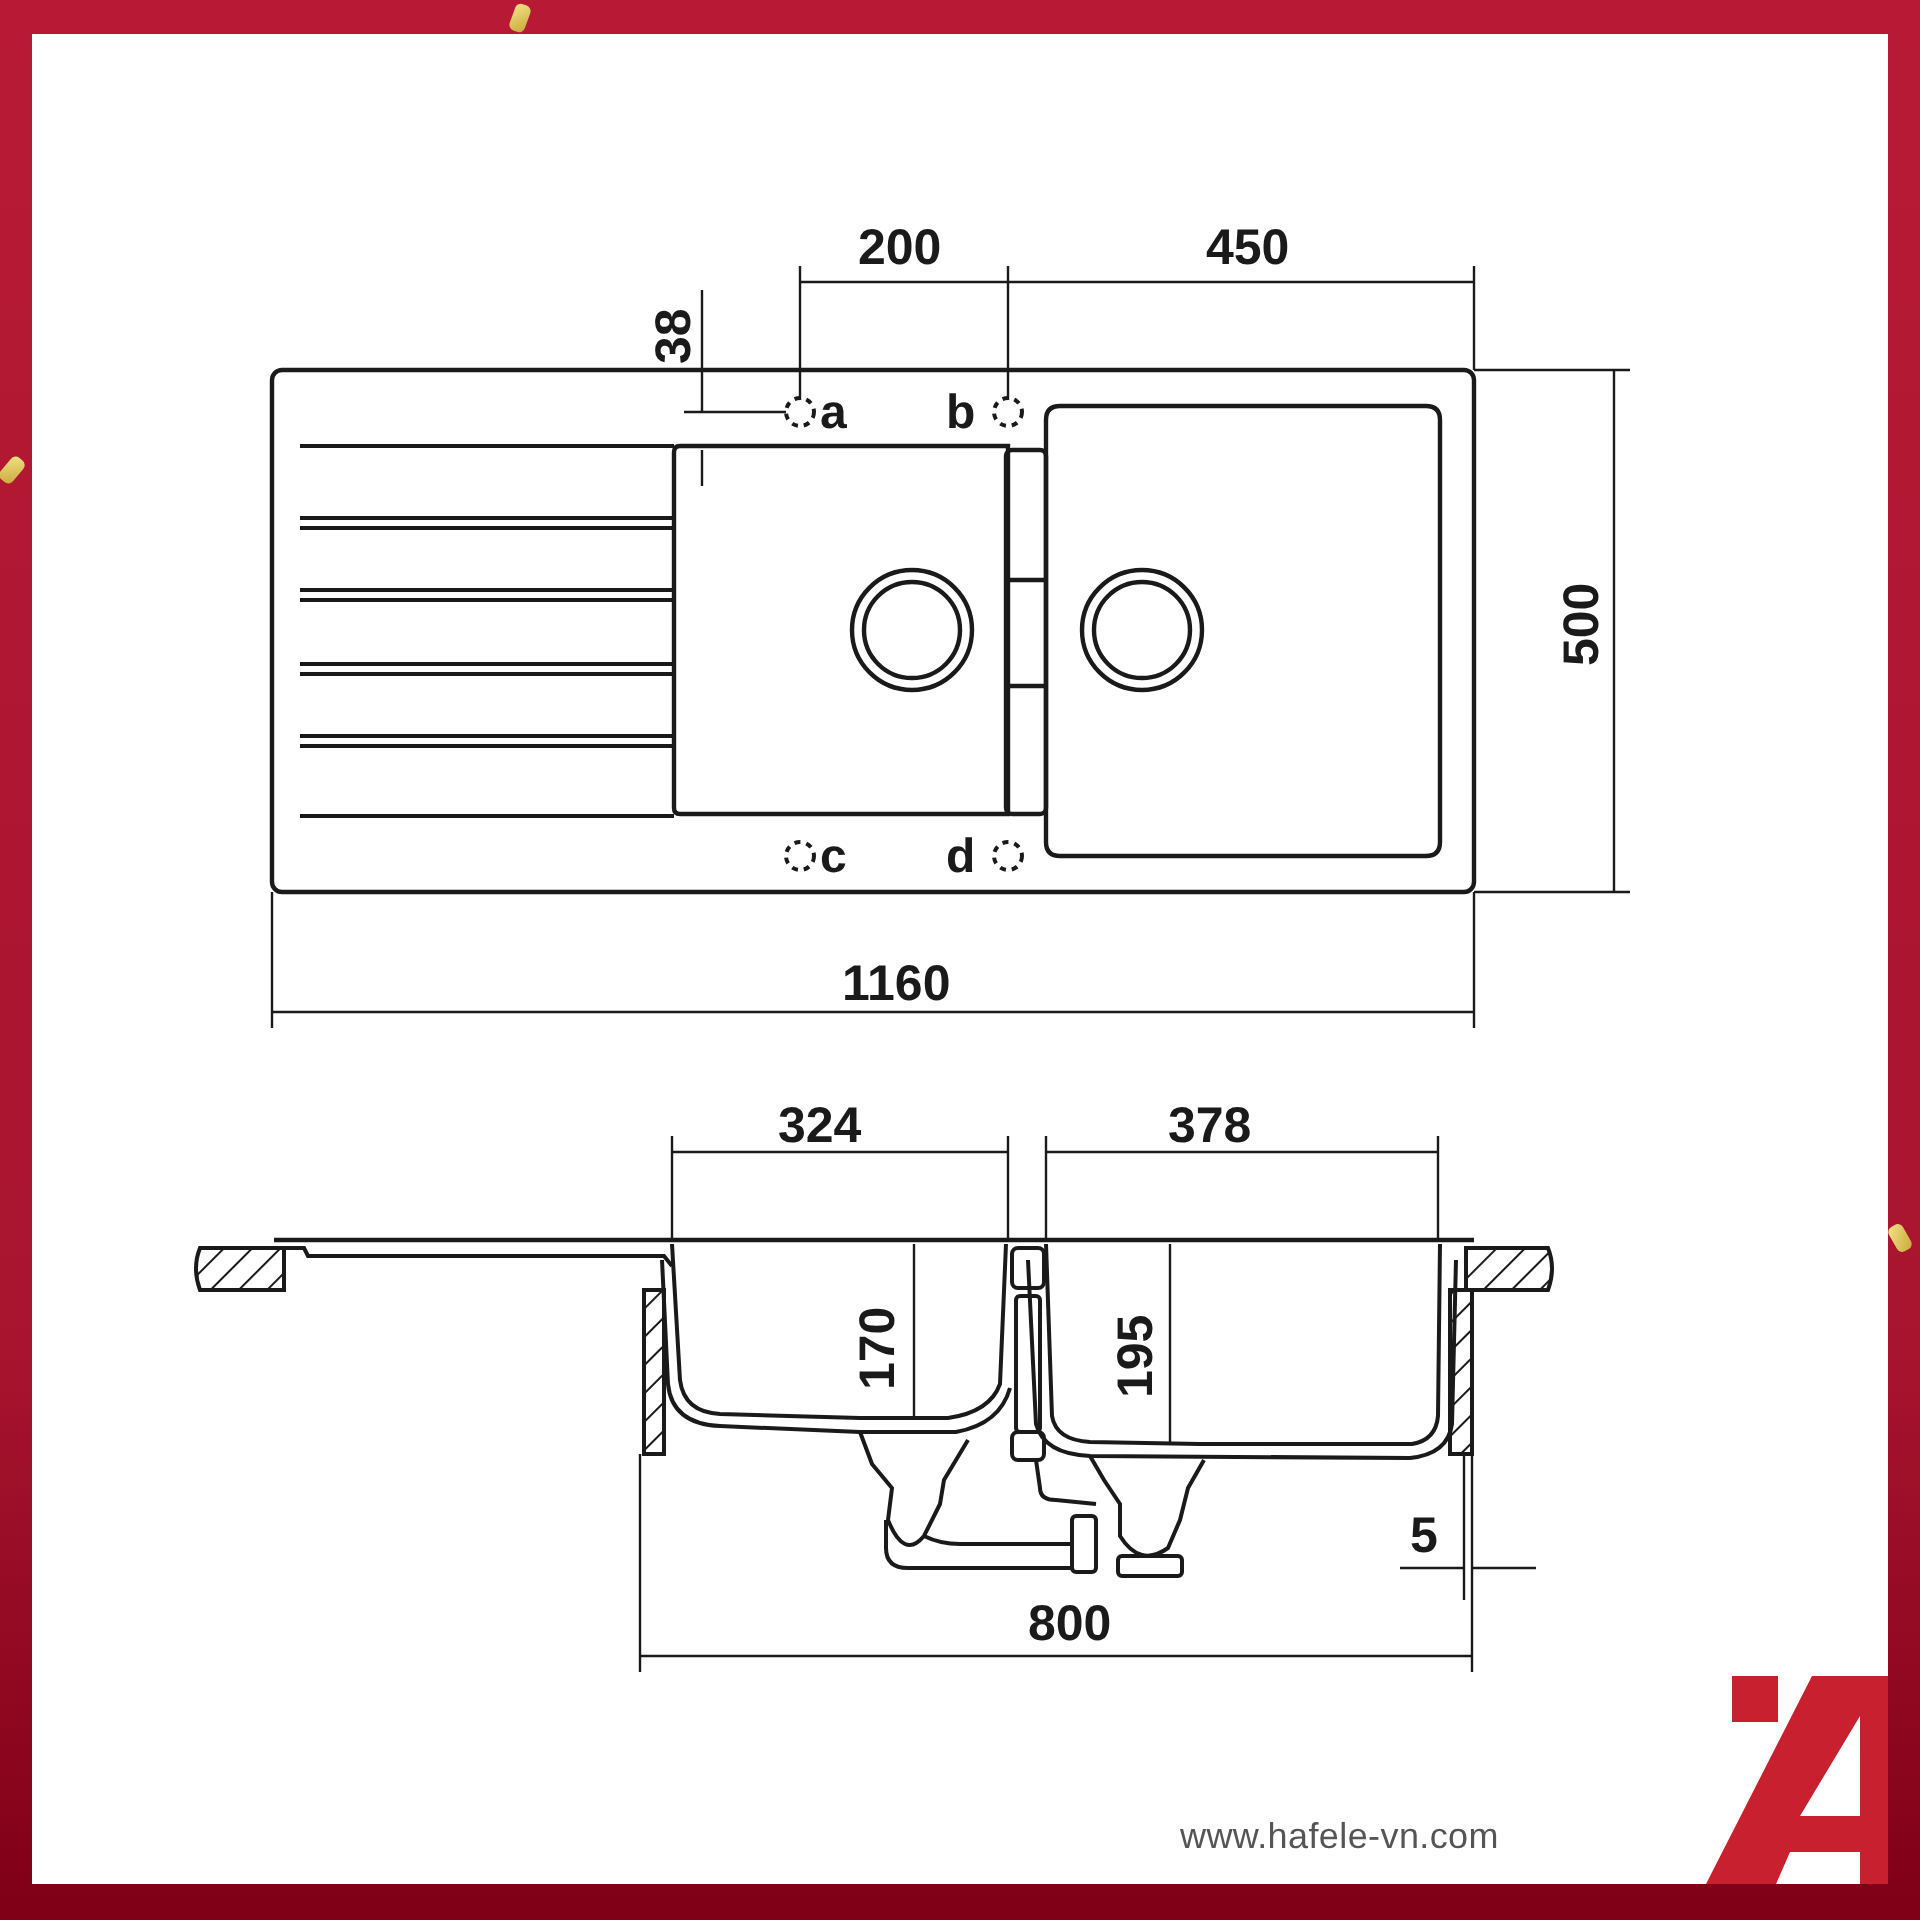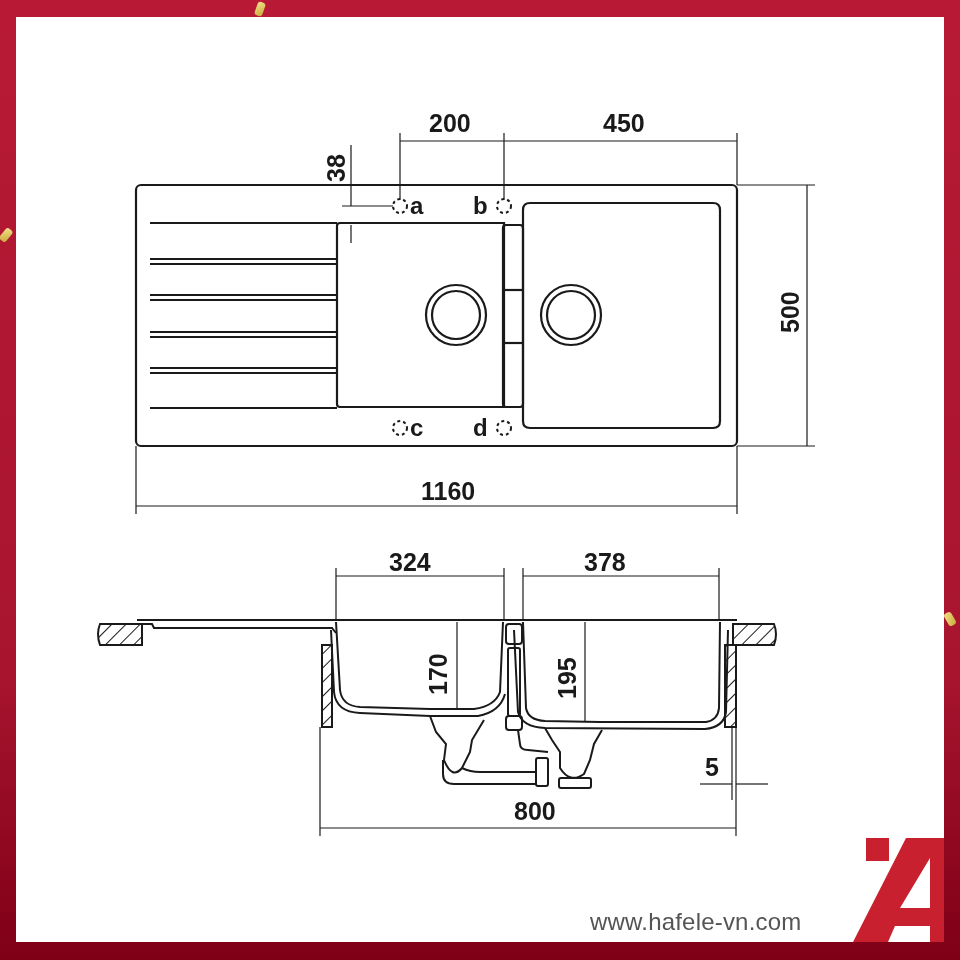--- a/index.html
+++ b/index.html
@@ -2,21 +2,21 @@
 <html><head>
 <meta charset="utf-8">
 <style>
   html, body { margin:0; padding:0; }
   body { width:960px; height:960px; position:relative; overflow:hidden; background:#b41a34; font-family:"Liberation Sans", sans-serif; }
   .frame { position:absolute; left:0; top:0; width:960px; height:960px; background:linear-gradient(180deg,#b81a35 0%,#a8142e 70%,#7f0016 100%); }
   .paper { position:absolute; left:16px; top:17px; width:928px; height:925px; background:#ffffff; }
   svg.drawing { position:absolute; left:0; top:0; }
   .dimtext { font-family:"Liberation Sans", sans-serif; font-weight:bold; font-size:25px; fill:#1a1a1a; }
   .lbl { font-family:"Liberation Sans", sans-serif; font-weight:bold; font-size:24px; fill:#1a1a1a; }
-  .url { position:absolute; left:590px; top:908px; font-size:24px; color:#555; letter-spacing:0.2px; }
+  .url { position:absolute; left:590px; top:908px; font-size:18px; color:#555; letter-spacing:0.2px; }
   .confetti { position:absolute; width:8px; height:14px; background:linear-gradient(135deg,#f3e28a,#c9a93a); border-radius:3px; }
 </style>
 </head>
 <body>
 
 <div class="frame"></div>
 <div class="confetti" style="left:2px;top:228px;transform:rotate(40deg);"></div>
 <div class="confetti" style="left:946px;top:612px;transform:rotate(-30deg);"></div>
 <div class="confetti" style="left:256px;top:2px;transform:rotate(20deg);"></div>
 <div class="paper"></div>

